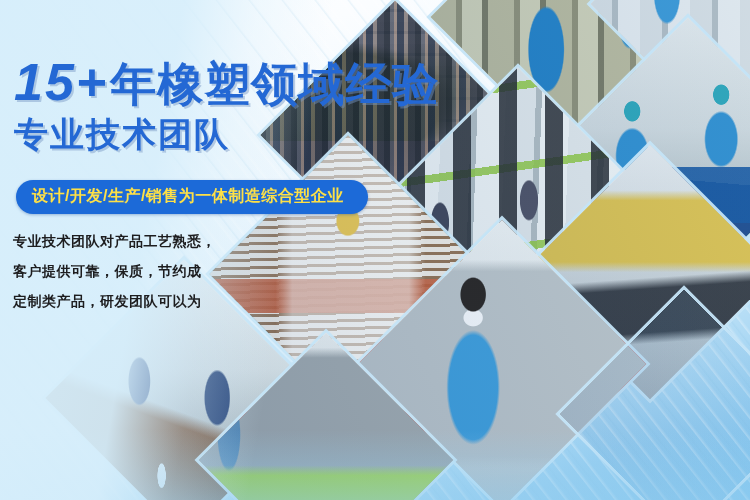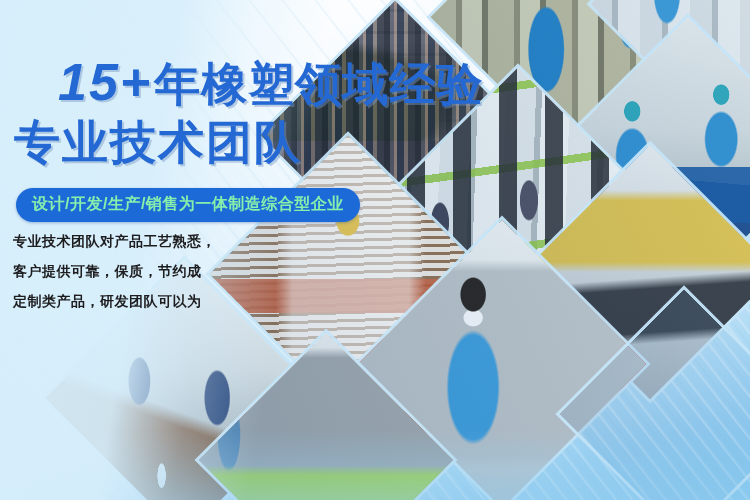--- a/index.html
+++ b/index.html
@@ -239,36 +239,35 @@
 
   
   #text{position:absolute;left:0;top:0;z-index:6;}
 
   .headline{
     position:absolute;white-space:nowrap;
     font-weight:bold;color:#2468d4;
     text-shadow:2px 2px 0 rgba(120,150,195,.45);
     letter-spacing:1px;
   }
-  #h-line1{left:14px;top:52px;font-size:46px;margin-left:44px;}
+  #h-line1{left:14px;top:52px;font-size:46px;}
   #h-line1 .num{
     font-style:italic;font-weight:bold;font-size:52px;
     letter-spacing:2px;margin-right:2px;
   }
-  #h-line2{left:14px;top:112px;font-size:46px;letter-spacing:2px;}
+  #h-line2{left:14px;top:112px;font-size:34px;letter-spacing:2px;}
 
   #pill{
     position:absolute;left:16px;top:180px;
-    background:#1c6ad8;color:#86efac;
+    background:#1c6ad8;color:#fde047;
     border-radius:17px;
-    padding:6px 16px 7px 16px;
+    padding:6px 24px 7px 16px;
     font-size:16px;font-weight:bold;letter-spacing:.5px;
     white-space:nowrap;
     box-shadow:0 1px 3px rgba(20,70,150,.35);
-    margin-top:8px;
   }
 
   #para{
     position:absolute;left:13px;top:226px;
     width:300px;color:#1d1d1f;
     font-size:14px;font-weight:bold;line-height:30px;
     letter-spacing:.5px;
   }
   #para .ln{display:block;white-space:nowrap;}
 </style>

